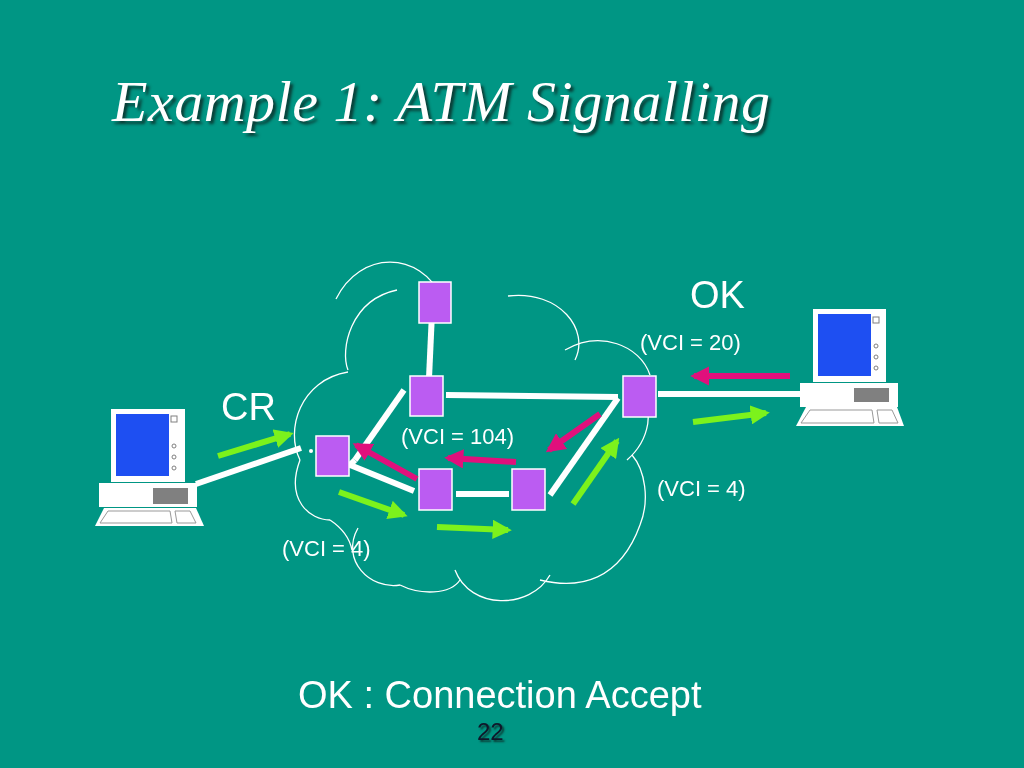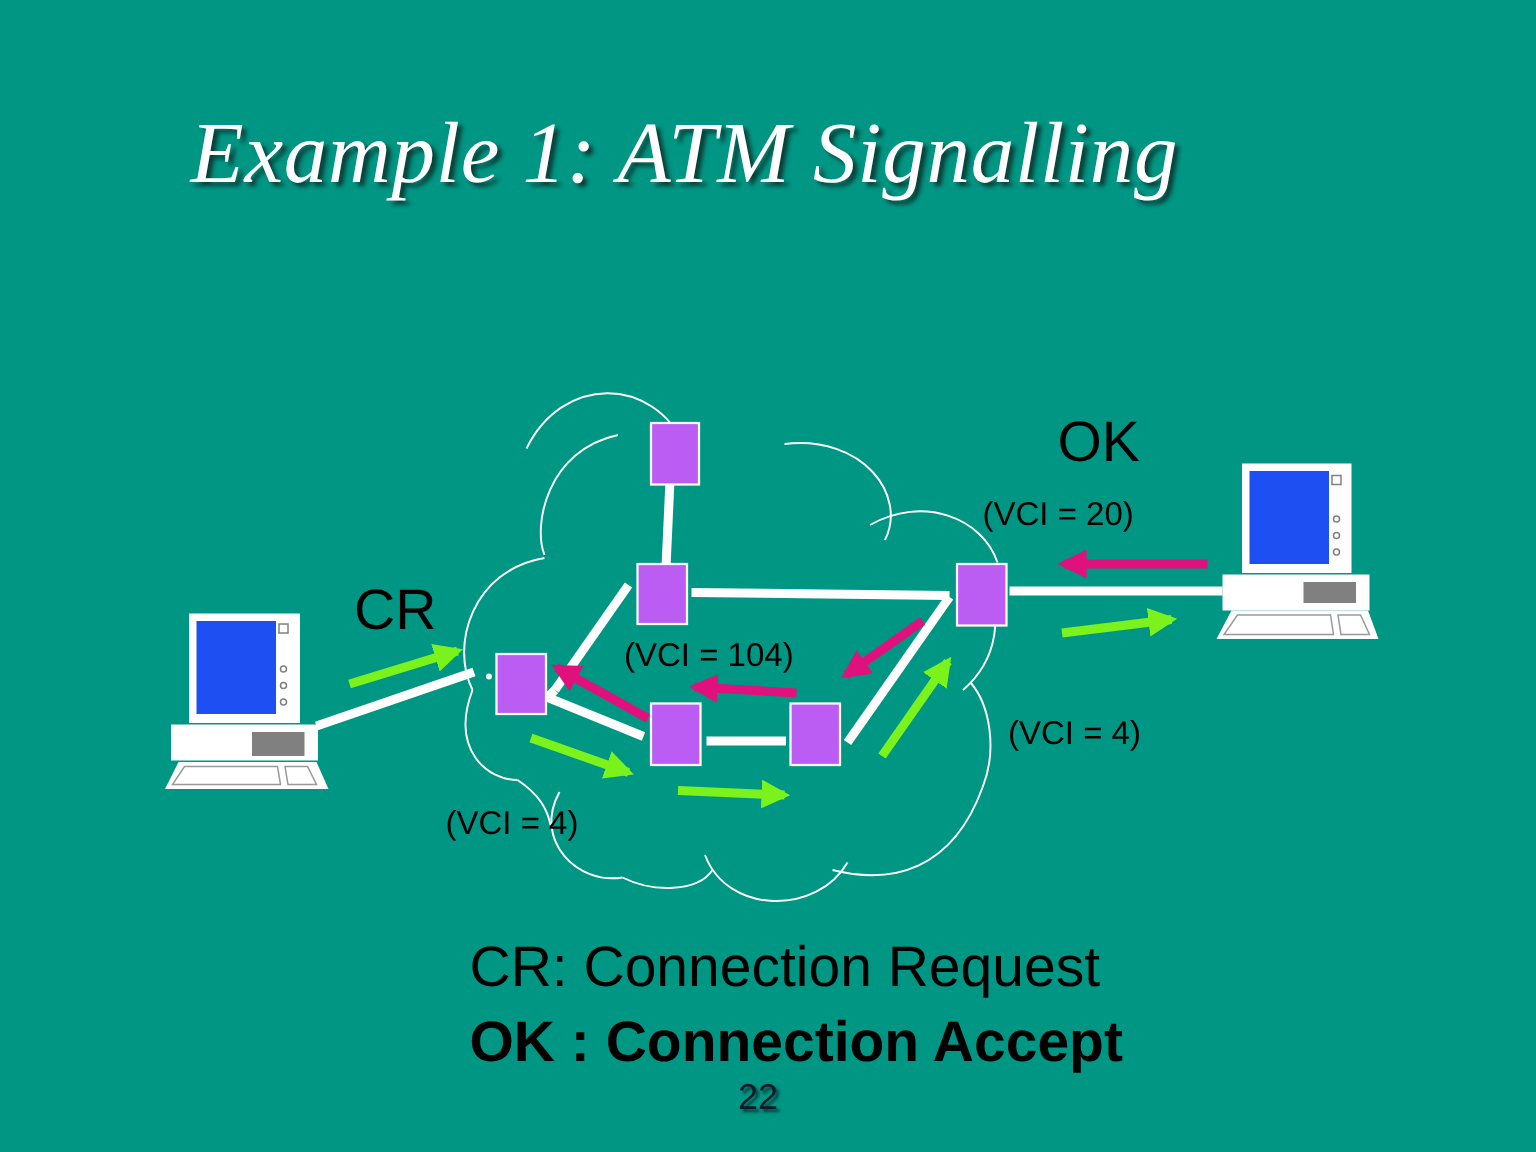--- a/index.html
+++ b/index.html
@@ -2,32 +2,32 @@
 <html><head>
   <meta charset="utf-8">
   <style>
     html, body { margin: 0; padding: 0; }
     body {
       width: 1024px; height: 768px; overflow: hidden;
       background: #009684;
       position: relative;
       font-family: "Liberation Sans", sans-serif;
     }
-    #slide { position: absolute; left: 15px; top: 0; width: 812px; height: 768px; }
+    #slide { position: absolute; left: 0; top: 0; width: 812px; height: 768px; }
     .title {
       position: absolute; left: 112px; top: 68px;
       font-family: "Liberation Serif", serif;
       font-style: italic;
       font-size: 58px;
       color: #ffffff;
       text-shadow: 3px 3px 3px #0a3d36;
       white-space: nowrap;
       letter-spacing: 0.5px;
     }
-    .lbl { position: absolute; color: #000000; white-space: nowrap; }
+    .lbl { position: absolute; color: #ffffff; white-space: nowrap; }
     .big { font-size: 38px; }
     .vci { font-size: 22px; }
     .legend { font-size: 38px; line-height: 44px; }
     .pagenum {
       position: absolute; left: 477px; top: 718px;
       font-size: 24px; color: #0f172a;
       text-shadow: 2px 2px 2px #0a3d36;
     }
     svg { position: absolute; left: 0; top: 0; }
   </style>
@@ -129,17 +129,16 @@
     </g>
   </svg>
 
   <div class="lbl big" style="left:221px; top:386px;">CR</div>
   <div class="lbl big" style="left:690px; top:274px;">OK</div>
   <div class="lbl vci" style="left:640px; top:330px;">(VCI = 20)</div>
   <div class="lbl vci" style="left:401px; top:424px;text-align:right;">(VCI = 104)</div>
   <div class="lbl vci" style="left:657px; top:476px;">(VCI = 4)</div>
   <div class="lbl vci" style="left:282px; top:536px;">(VCI = 4)</div>
 
-  <div class="lbl legend" style="left:298px; top:623px;">CR: Connection Request</div>
-  <div class="lbl legend" style="left:298px; top:673px;font-weight:bold;">OK : Connection Accept</div>
+  <div class="lbl legend" style="left:298px; top:673px;">OK : Connection Accept</div>
 
   <div class="pagenum">22</div>
 </div>
 
 </body></html>

